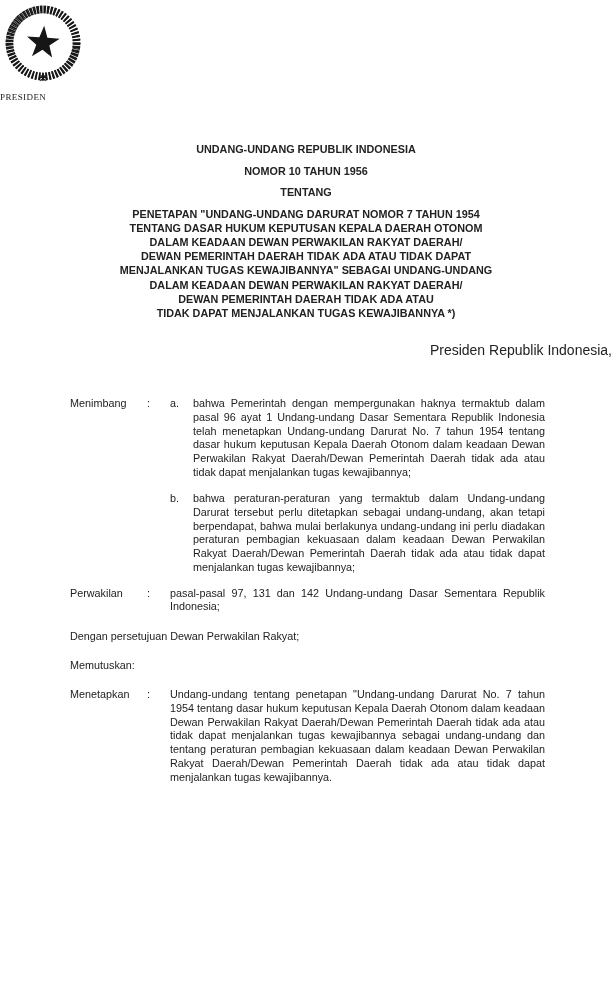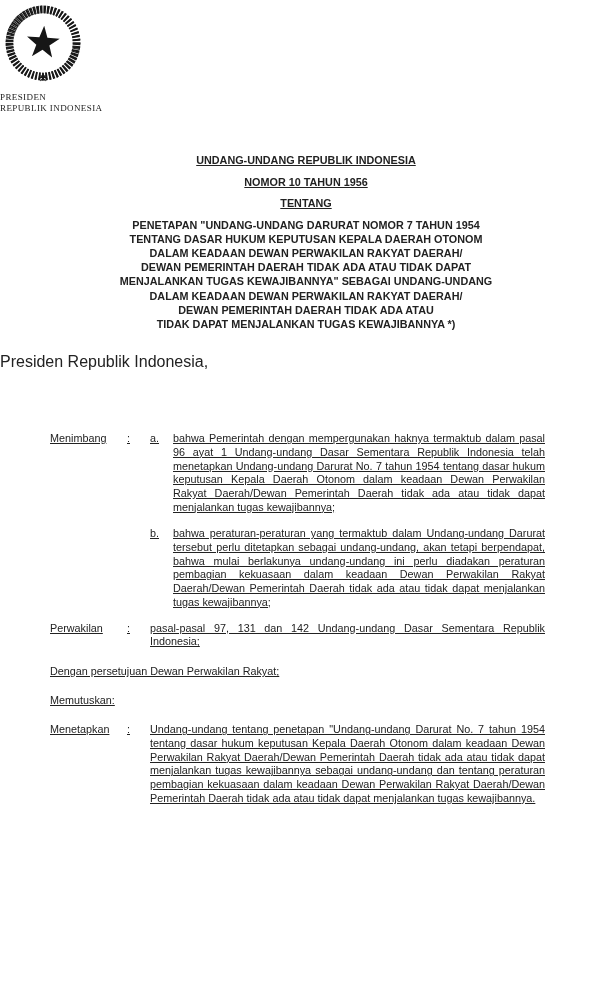--- a/index.html
+++ b/index.html
@@ -24,38 +24,37 @@
     margin-top: 2px;
   }
   
   .title-block {
     margin-top: 36px;
     text-align: center;
     font-size: 10.8px;
     font-weight: 700;
     color: #222;
   }
-  .title-main p { margin: 0; line-height: 21.5px; text-decoration: underline; }
+  .title-main p { margin: 0; line-height: 21.5px; }
   .title-subject { margin-top: 3px; }
   .title-subject p { margin: 0; line-height: 14.2px; }
   .salutation {
     margin-top: 22px;
-    text-align: left;
-    font-size: 16px;
+    text-align: right;
+    font-size: 14px;
     color: #222;
   }
   
   .body-block {
-    margin-top: 61px;
-    padding-left: 50px;
+    margin-top: 39px;
+    padding-left: 70px;
     padding-right: 67px;
     font-size: 10.8px;
     line-height: 13.7px;
     color: #222;
-    text-decoration: underline;
   }
   .sect-row {
     display: grid;
     grid-template-columns: 75px 25px 1fr;
     align-items: start;
   }
   .sect-label { }
   .sect-colon { text-align: left; padding-left: 2px; }
   .item-row {
     display: grid;
@@ -78,21 +77,20 @@
     <span class="seal">
       <svg width="86" height="86" viewBox="0 0 100 100" aria-hidden="true">
         <circle cx="50" cy="50" r="39" fill="none" stroke="#181818" stroke-width="9" stroke-dasharray="2.3 1.7"></circle>
         <circle cx="50" cy="50" r="39" fill="none" stroke="#181818" stroke-width="9" stroke-dasharray="1.3 2.6" transform="rotate(9 50 50)"></circle>
         <polygon points="50,30 54.7,43.53 69.02,43.82 57.61,52.47 61.76,66.18 50,58 38.24,66.18 42.39,52.47 30.98,43.82 45.3,43.53" fill="#161616" transform="rotate(4 50 50)"></polygon>
         <path d="M45,92 L50,87 L55,92 M47,88 L53,94 M53,88 L47,94" stroke="#181818" stroke-width="1.4" fill="none"></path>
       </svg>
     </span>
     <div class="seal-caption">
       <div>PRESIDEN</div>
-      <div>REPUBLIK INDONESIA</div>
     </div>
   </div>
 
   <div class="title-block">
     <div class="title-main">
       <p>UNDANG-UNDANG REPUBLIK INDONESIA</p>
       <p>NOMOR 10 TAHUN 1956</p>
       <p>TENTANG</p>
     </div>
     <div class="title-subject">

